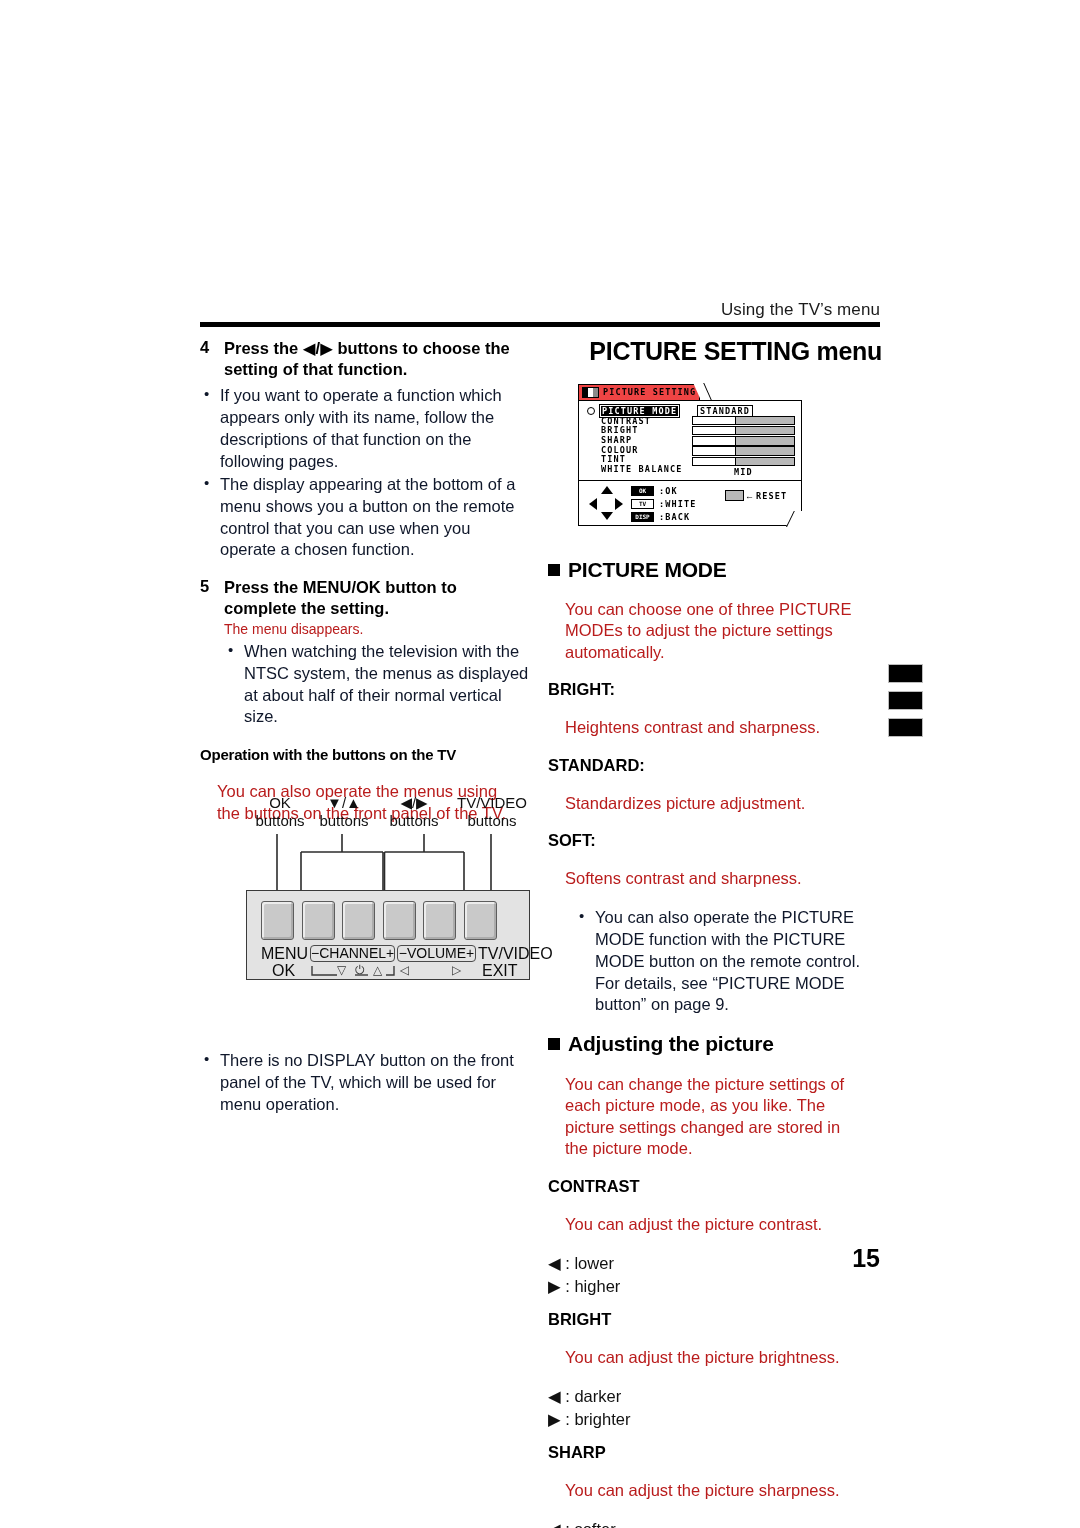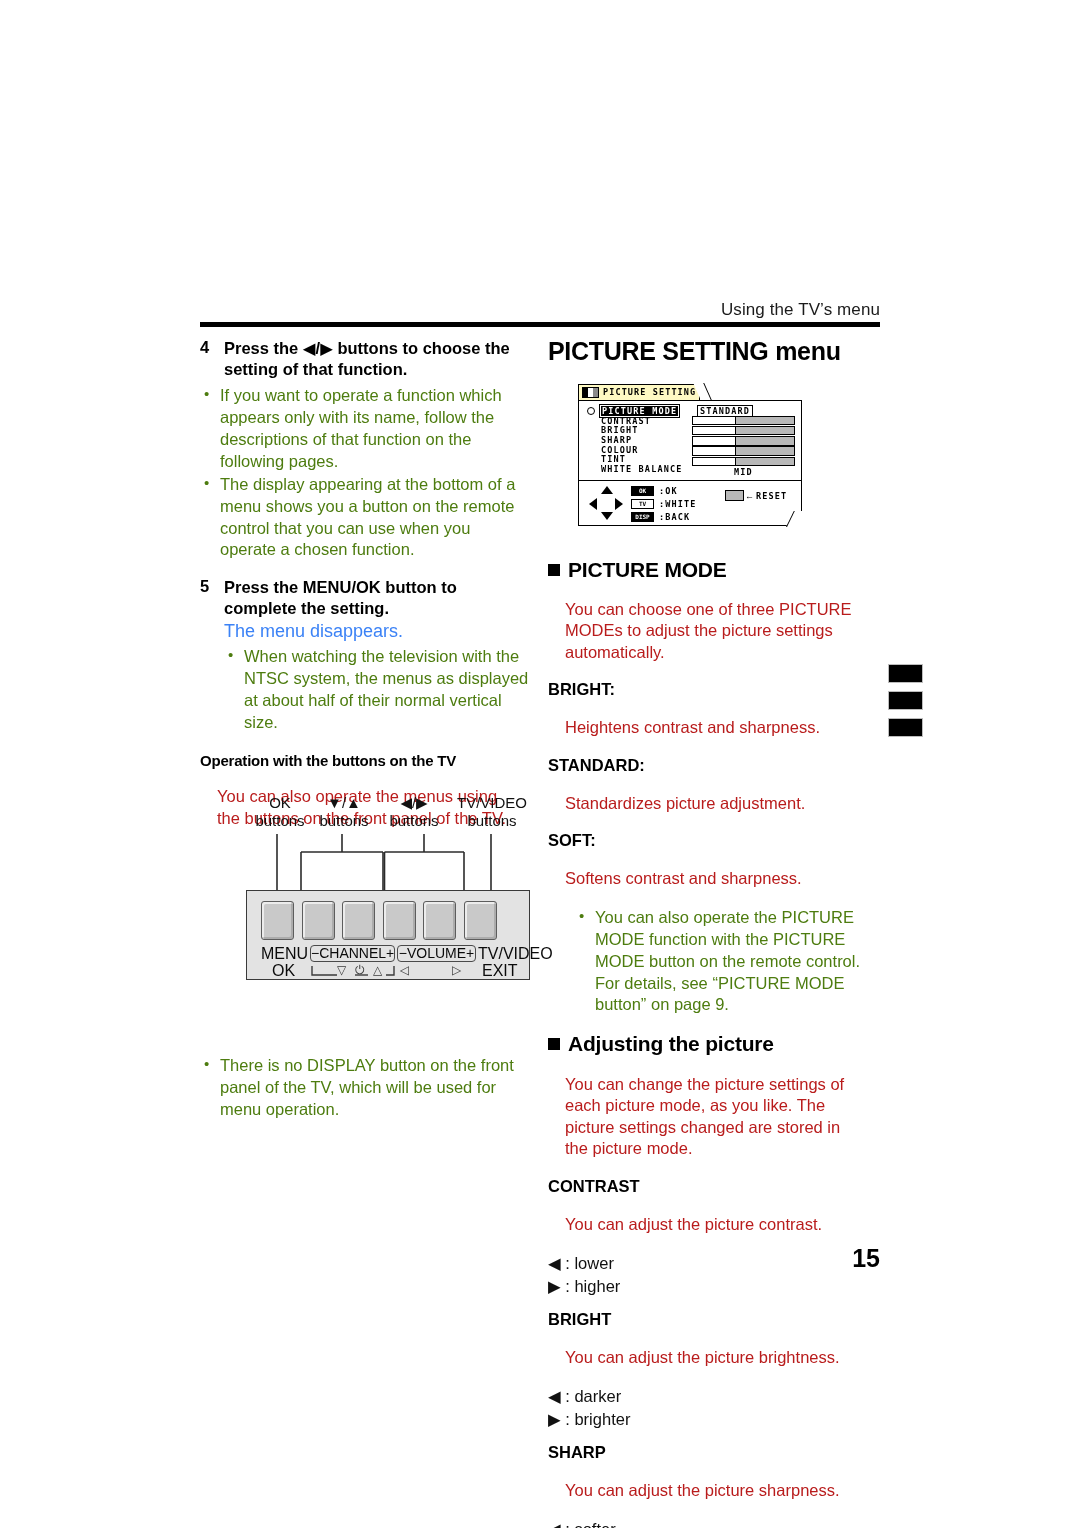--- a/index.html
+++ b/index.html
@@ -24,40 +24,41 @@
   
   .col-left{position:absolute;left:200px;top:330px;width:330px;}
   .col-right{position:absolute;left:548px;top:330px;width:334px;}
 
   
   .step{position:relative;margin:0 0 0 0;padding:0 0 0 24px;}
   .step .num{
     position:absolute;left:0;top:0;font-weight:bold;font-size:16.5px;
   }
   .step .txt{font-weight:bold;font-size:16.5px;line-height:1.27;}
-  .body{font-size:18px;line-height:1.31;color:#3b82f6;}
+  .body{font-size:14px;line-height:1.31;color:#b91c1c;}
 
   ul.bul{list-style:none;margin:5px 0 0 0;padding:0;}
   ul.bul li{
     position:relative;padding-left:20px;font-size:16.5px;line-height:1.33;
-    margin-bottom:1px;color:#4d7c0f;
+    margin-bottom:1px;color:#0f172a;
   }
   ul.bul li:before{
     content:"\2022";position:absolute;left:4px;top:-1px;font-size:15px;
   }
   ul.bul.indent{margin-left:27px;}
 
   h2.sec{
     font-size:15px;font-weight:bold;line-height:1.17;margin:18px 0 2px 0;
     letter-spacing:-0.2px;
   }
 
   h1.bighead{
     font-size:25px;font-weight:bold;margin:0 0 14px 0;line-height:1.1;
     letter-spacing:-0.3px;
+    text-align:right;
   }
 
   h3.sq{
     font-size:21px;font-weight:bold;margin:16px 0 2px 0;line-height:1.15;
     letter-spacing:-0.2px;
   }
   h3.sq .sqm{
     display:inline-block;width:12px;height:12px;background:#000;
     margin-right:8px;vertical-align:1px;
   }
@@ -74,21 +75,21 @@
   .pageno{
     position:absolute;left:800px;top:1236px;width:80px;text-align:right;
     font-size:25px;font-weight:bold;
   }
 
   
   .osd{position:absolute;left:578px;top:376px;width:224px;height:142px;}
   .osd-tabrow{position:relative;height:16px;}
   .osd-tab{
     position:absolute;left:0;top:0;height:16px;width:122px;
-    border:1.6px solid #000;border-bottom:none;background:#fef9c3;
+    border:1.6px solid #000;border-bottom:none;background:#ef4444;
     box-sizing:border-box;
   }
   .osd-tab .tabslant{
     position:absolute;right:-9px;top:-1.6px;width:10px;height:17px;
     border-right:1.6px solid #000;
     transform:skewX(24deg);background:#fff;
   }
   .osd-ico{
     position:absolute;left:3px;top:2px;width:17px;height:11px;
     border:1.5px solid #000;background:#fff;box-sizing:border-box;

